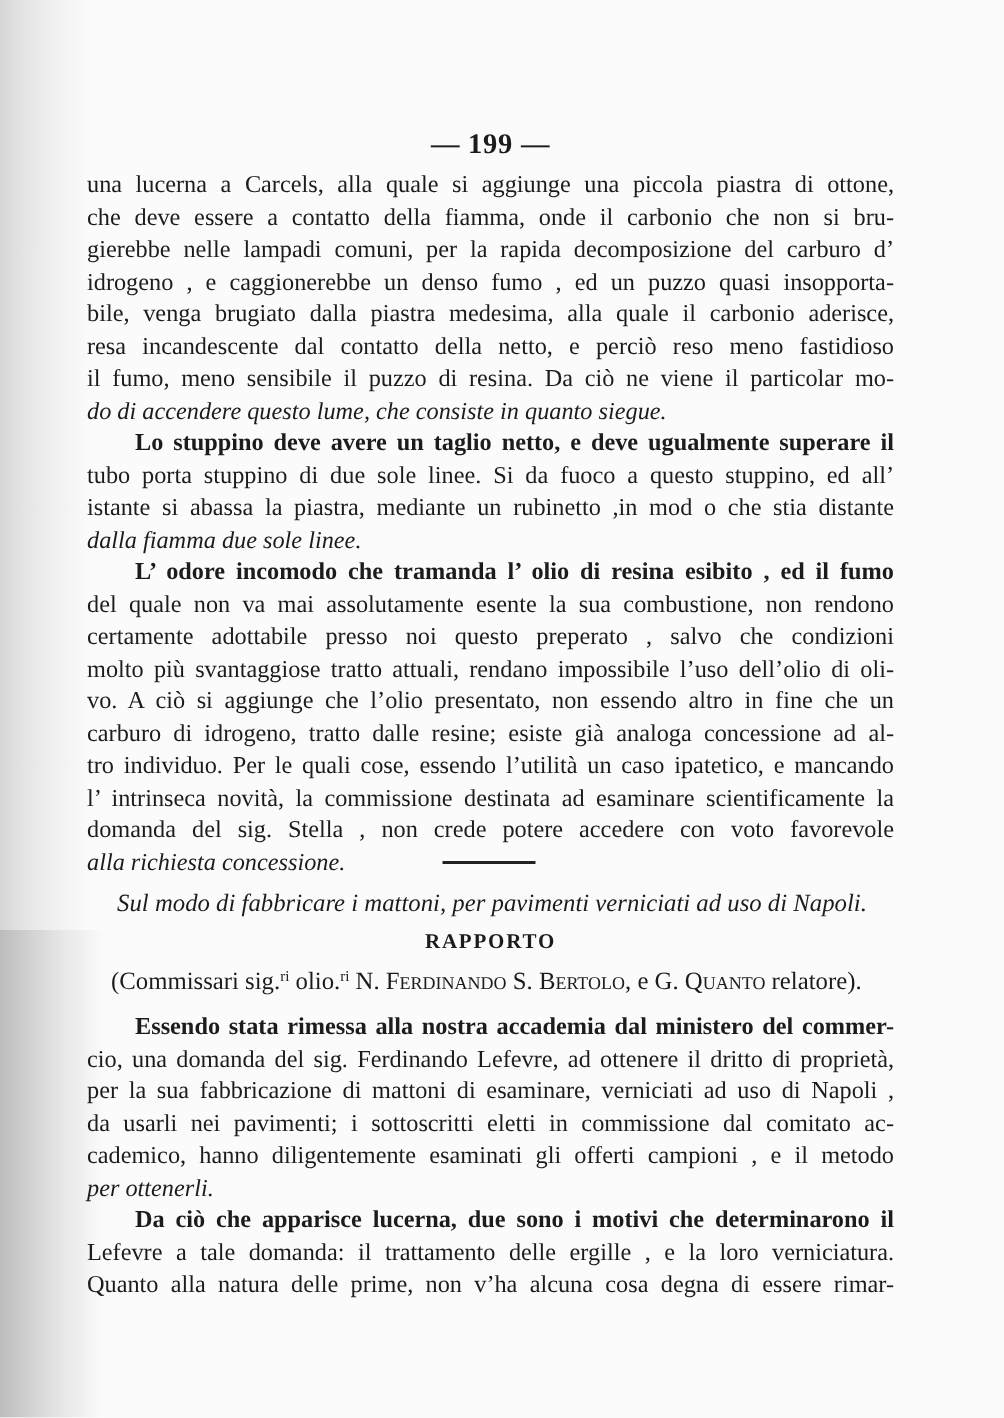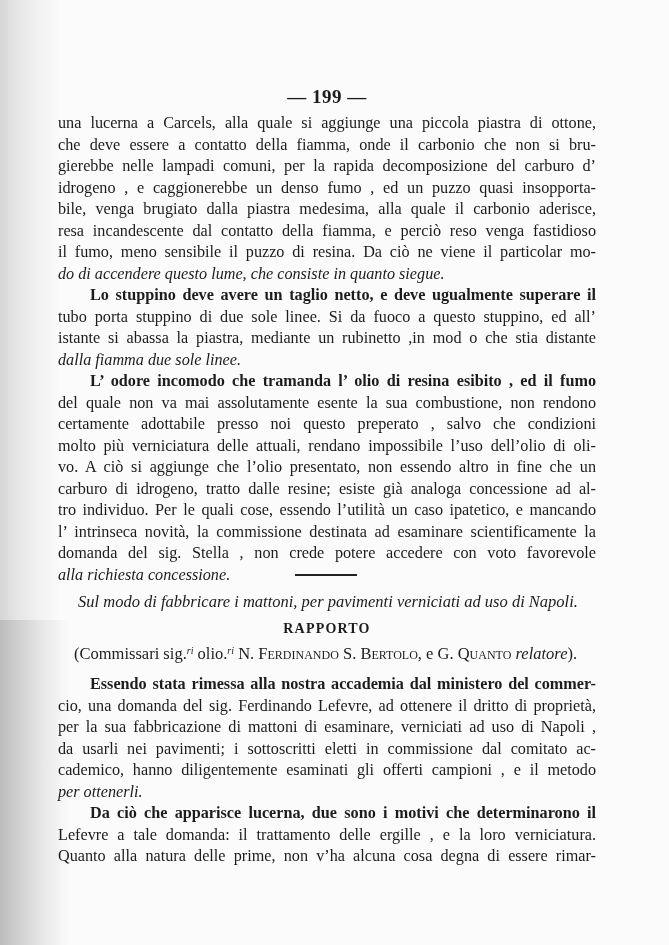--- a/index.html
+++ b/index.html
@@ -42,48 +42,48 @@
   }
   .heading-bold {
     position: absolute; left: 0; width: 538px; top: 618px;
     font-size: 14px; font-weight: bold; text-align: center; letter-spacing: 1.2px; line-height: 22px;
   }
   .commissioners {
     position: absolute; left: 16px; width: 510px; top: 643px;
     font-size: 16.5px; line-height: 22px; white-space: nowrap;
   }
   .sc { font-variant: small-caps; }
-  sup { font-size: 10px; font-style: italic; vertical-align: 5px; line-height: 0; }
-  .it { font-style: italic; }
+  sup { font-size: 10px; vertical-align: 5px; line-height: 0; }
+  .it { }
 </style>
 </head>
 <body>
 
 <div class="gutter"></div>
 <div class="gutter-bottom"></div>
 
 <div class="page">
   <div class="page-number">— 199 —</div>
 
   <div class="line" style="top:112px">una lucerna a Carcels, alla quale si aggiunge una piccola piastra di ottone,</div>
   <div class="line" style="top:133.5px">che deve essere a contatto della fiamma, onde il carbonio che non si bru-</div>
   <div class="line" style="top:155px">gierebbe nelle lampadi comuni, per la rapida decomposizione del carburo d’</div>
   <div class="line" style="top:176.5px">idrogeno , e caggionerebbe un denso fumo , ed un puzzo quasi insopporta-</div>
   <div class="line" style="top:198px">bile, venga brugiato dalla piastra medesima, alla quale il carbonio aderisce,</div>
-  <div class="line" style="top:219.5px">resa incandescente dal contatto della fiamma, e perciò reso venga fastidioso</div>
+  <div class="line" style="top:219.5px">resa incandescente dal contatto della netto, e perciò reso meno fastidioso</div>
   <div class="line" style="top:241px">il fumo, meno sensibile il puzzo di resina. Da ciò ne viene il particolar mo-</div>
   <div class="line last" style="top:262.5px">do di accendere questo lume, che consiste in quanto siegue.</div>
   <div class="line indent" style="top:284px">Lo stuppino deve avere un taglio netto, e deve ugualmente superare il</div>
   <div class="line" style="top:305.5px">tubo porta stuppino di due sole linee. Si da fuoco a questo stuppino, ed all’</div>
   <div class="line" style="top:327px">istante si abassa la piastra, mediante un rubinetto ,in mod o che stia distante</div>
   <div class="line last" style="top:348.5px">dalla fiamma due sole linee.</div>
   <div class="line indent" style="top:370px">L’ odore incomodo che tramanda l’ olio di resina esibito , ed il fumo</div>
   <div class="line" style="top:391.5px">del quale non va mai assolutamente esente la sua combustione, non rendono</div>
   <div class="line" style="top:413px">certamente adottabile presso noi questo preperato , salvo che condizioni</div>
-  <div class="line" style="top:434.5px">molto più verniciatura delle attuali, rendano impossibile l’uso dell’olio di oli-</div>
+  <div class="line" style="top:434.5px">molto più svantaggiose tratto attuali, rendano impossibile l’uso dell’olio di oli-</div>
   <div class="line" style="top:456px">vo. A ciò si aggiunge che l’olio presentato, non essendo altro in fine che un</div>
   <div class="line" style="top:477.5px">carburo di idrogeno, tratto dalle resine; esiste già analoga concessione ad al-</div>
   <div class="line" style="top:499px">tro individuo. Per le quali cose, essendo l’utilità un caso ipatetico, e mancando</div>
   <div class="line" style="top:520.5px">l’ intrinseca novità, la commissione destinata ad esaminare scientificamente la</div>
   <div class="line" style="top:542px">domanda del sig. Stella , non crede potere accedere con voto favorevole</div>
   <div class="line last" style="top:563.5px;width:250px">alla richiesta concessione.</div>
 
   <div class="divider"></div>
 
   <div class="heading-italic">Sul modo di fabbricare i mattoni, per pavimenti verniciati ad uso di Napoli.</div>

